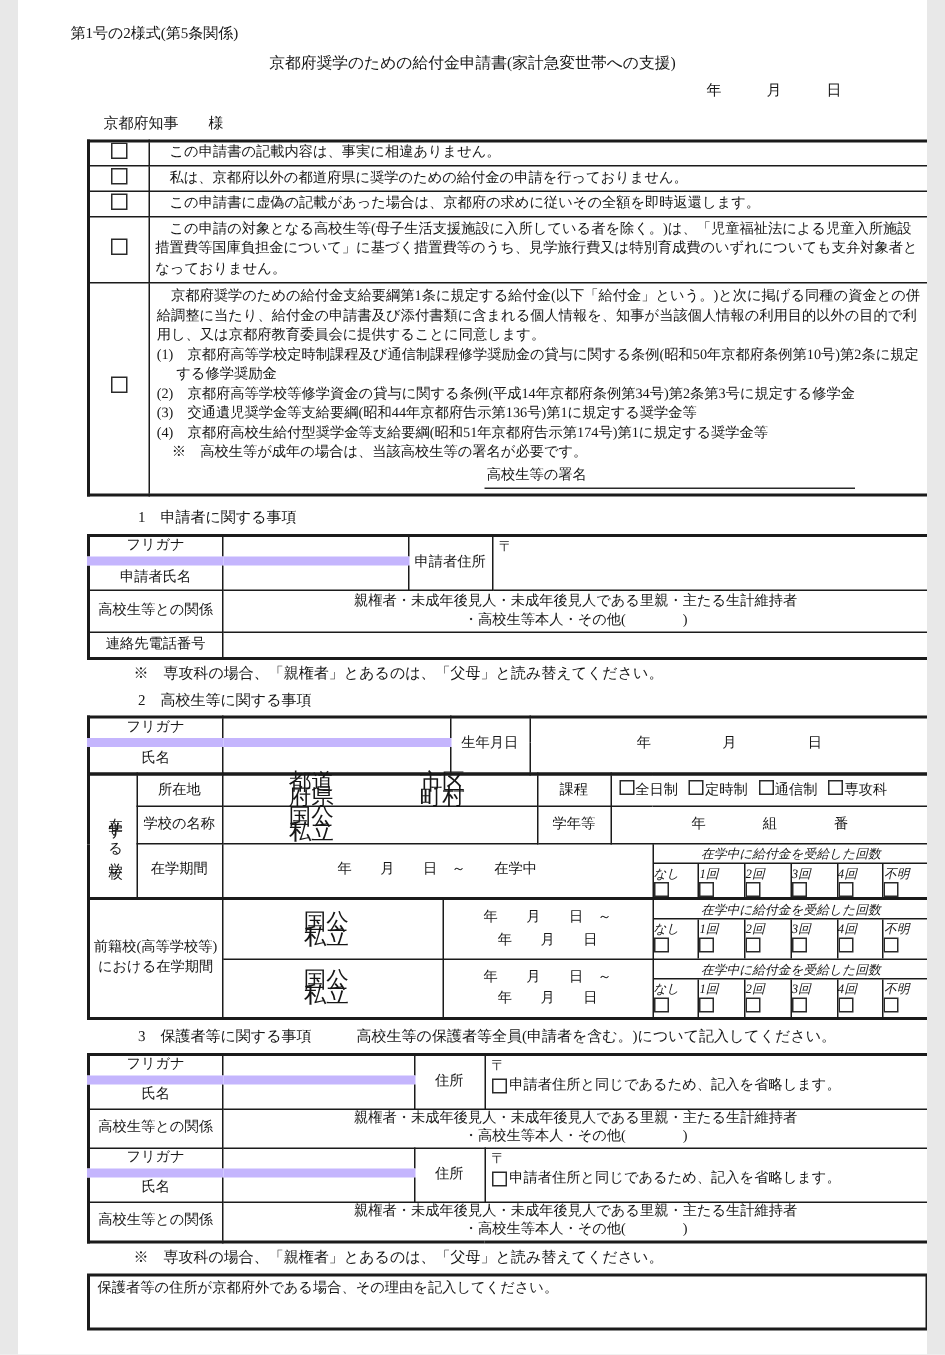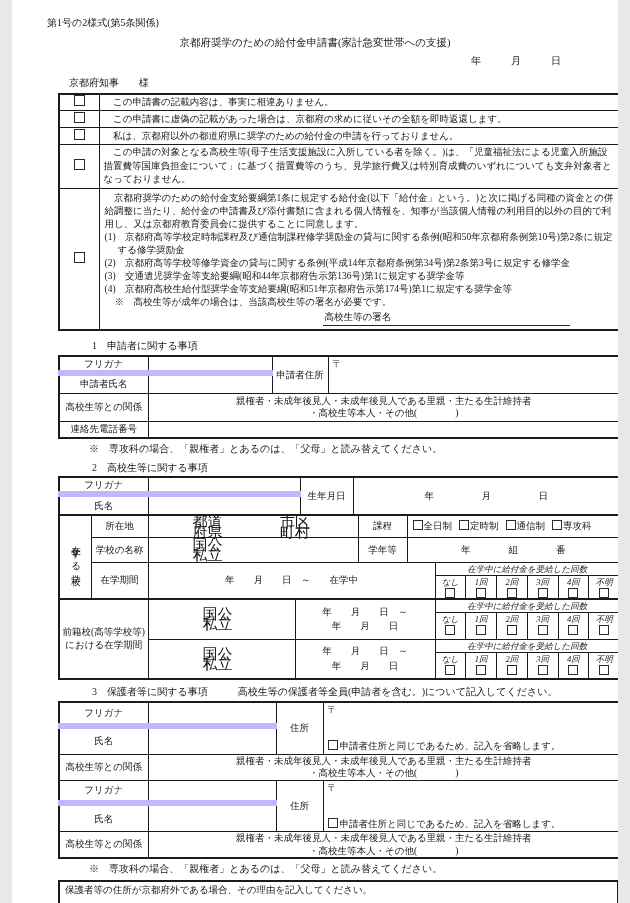--- a/index.html
+++ b/index.html
@@ -32,38 +32,38 @@
   .cbx { display:inline-block; width:8px; height:8px; border:1px solid #2a2a2a; background:#fff; }
   .cbx2 { width:9px; height:9px; }
   .c5 { vertical-align:middle; padding:3px 5px; }
   .c5 .para, .c5 .li, .c5 .note5 { line-height:13px; }
   .c5 .li { padding-left:13px; text-indent:-13px; }
   .c5 .note5 { padding-left:10px; }
   .sig { margin:2px 44px 0 218px; border-bottom:1px solid #2a2a2a; padding:0 0 1px 2px; }
 
   
   .addr { vertical-align:top; padding:1px 4px; }
-  .same-line { margin-top:23px; display:flex; align-items:flex-start; gap:2px; white-space:nowrap; }
+  .same-line { margin-top:0; display:flex; align-items:center; gap:2px; white-space:nowrap; }
 
   .rel div { line-height:1.3; }
 
   
   .vert { padding:2px 0; text-align:center; }
   .vert span { writing-mode:vertical-rl; display:inline-block; line-height:1; letter-spacing:2px; }
   .stack { display:inline-block; font-size:15px; line-height:10px; vertical-align:middle; text-align:left; }
   .course-cell { padding-left:5px; }
   .opt { white-space:nowrap; margin-right:7px; }
   .opt .cbx { margin-right:1px; vertical-align:-1px; }
   .dates div { line-height:1.55; }
 
   .count-cell { padding:0; vertical-align:top; }
   .count { display:flex; flex-direction:column; height:100%; width:100%; box-sizing:border-box;font-style:italic; }
   .count-h { font-size:8.5px; text-align:center; border-bottom:1px solid #1b1b1b; line-height:12px; white-space:nowrap; }
   .count-cols { display:flex; flex:1; }
-  .count-col { flex:1; border-right:1px solid #1b1b1b; font-size:8.5px; display:flex; flex-direction:column; align-items:center; gap:1px; padding-top:1px; line-height:10px; }
+  .count-col { flex:1; border-right:1px solid #1b1b1b; font-size:8.5px; display:flex; flex-direction:column; gap:1px; padding-top:1px; line-height:10px; }
   .count-col:last-child { border-right:none; }
 
   .reason-box { width:561px; box-sizing:border-box; border:2px solid #1b1b1b; height:38px; margin:4px 0 0 46px; padding:2px 5px; vertical-align:top; }
 </style>
 </head>
 <body>
 
 <div class="page">
 
   <div class="form-code">第1号の2様式(第5条関係)</div>
@@ -76,25 +76,25 @@
         <col style="width:40px">
         <col style="width:521px">
       </colgroup>
     <tbody>
         <tr style="height:17px">
       <td class="cbx-cell"><span class="cbx cbx2"></span></td>
       <td>　この申請書の記載内容は、事実に相違ありません。</td>
     </tr>
     <tr style="height:17px">
       <td class="cbx-cell"><span class="cbx cbx2"></span></td>
+      <td>　私は、京都府以外の都道府県に奨学のための給付金の申請を行っておりません。</td>
+    </tr>
+    <tr style="height:17px">
+      <td class="cbx-cell"><span class="cbx cbx2"></span></td>
       <td>　この申請書に虚偽の記載があった場合は、京都府の求めに従いその全額を即時返還します。</td>
-    </tr>
-    <tr style="height:17px">
-      <td class="cbx-cell"><span class="cbx cbx2"></span></td>
-      <td>　私は、京都府以外の都道府県に奨学のための給付金の申請を行っておりません。</td>
     </tr>
     <tr style="height:44px">
       <td class="cbx-cell"><span class="cbx cbx2"></span></td>
       <td style="line-height:13.5px">　この申請の対象となる高校生等(母子生活支援施設に入所している者を除く。)は、「児童福祉法による児童入所施設措置費等国庫負担金について」に基づく措置費等のうち、見学旅行費又は特別育成費のいずれについても支弁対象者となっておりません。</td>
     </tr>
     <tr style="height:128px">
       <td class="cbx-cell"><span class="cbx cbx2"></span></td>
       <td class="c5">
         <div class="para">　京都府奨学のための給付金支給要綱第1条に規定する給付金(以下「給付金」という。)と次に掲げる同種の資金との併給調整に当たり、給付金の申請書及び添付書類に含まれる個人情報を、知事が当該個人情報の利用目的以外の目的で利用し、又は京都府教育委員会に提供することに同意します。</div>
         <div class="li">(1)　京都府高等学校定時制課程及び通信制課程修学奨励金の貸与に関する条例(昭和50年京都府条例第10号)第2条に規定する修学奨励金</div>

